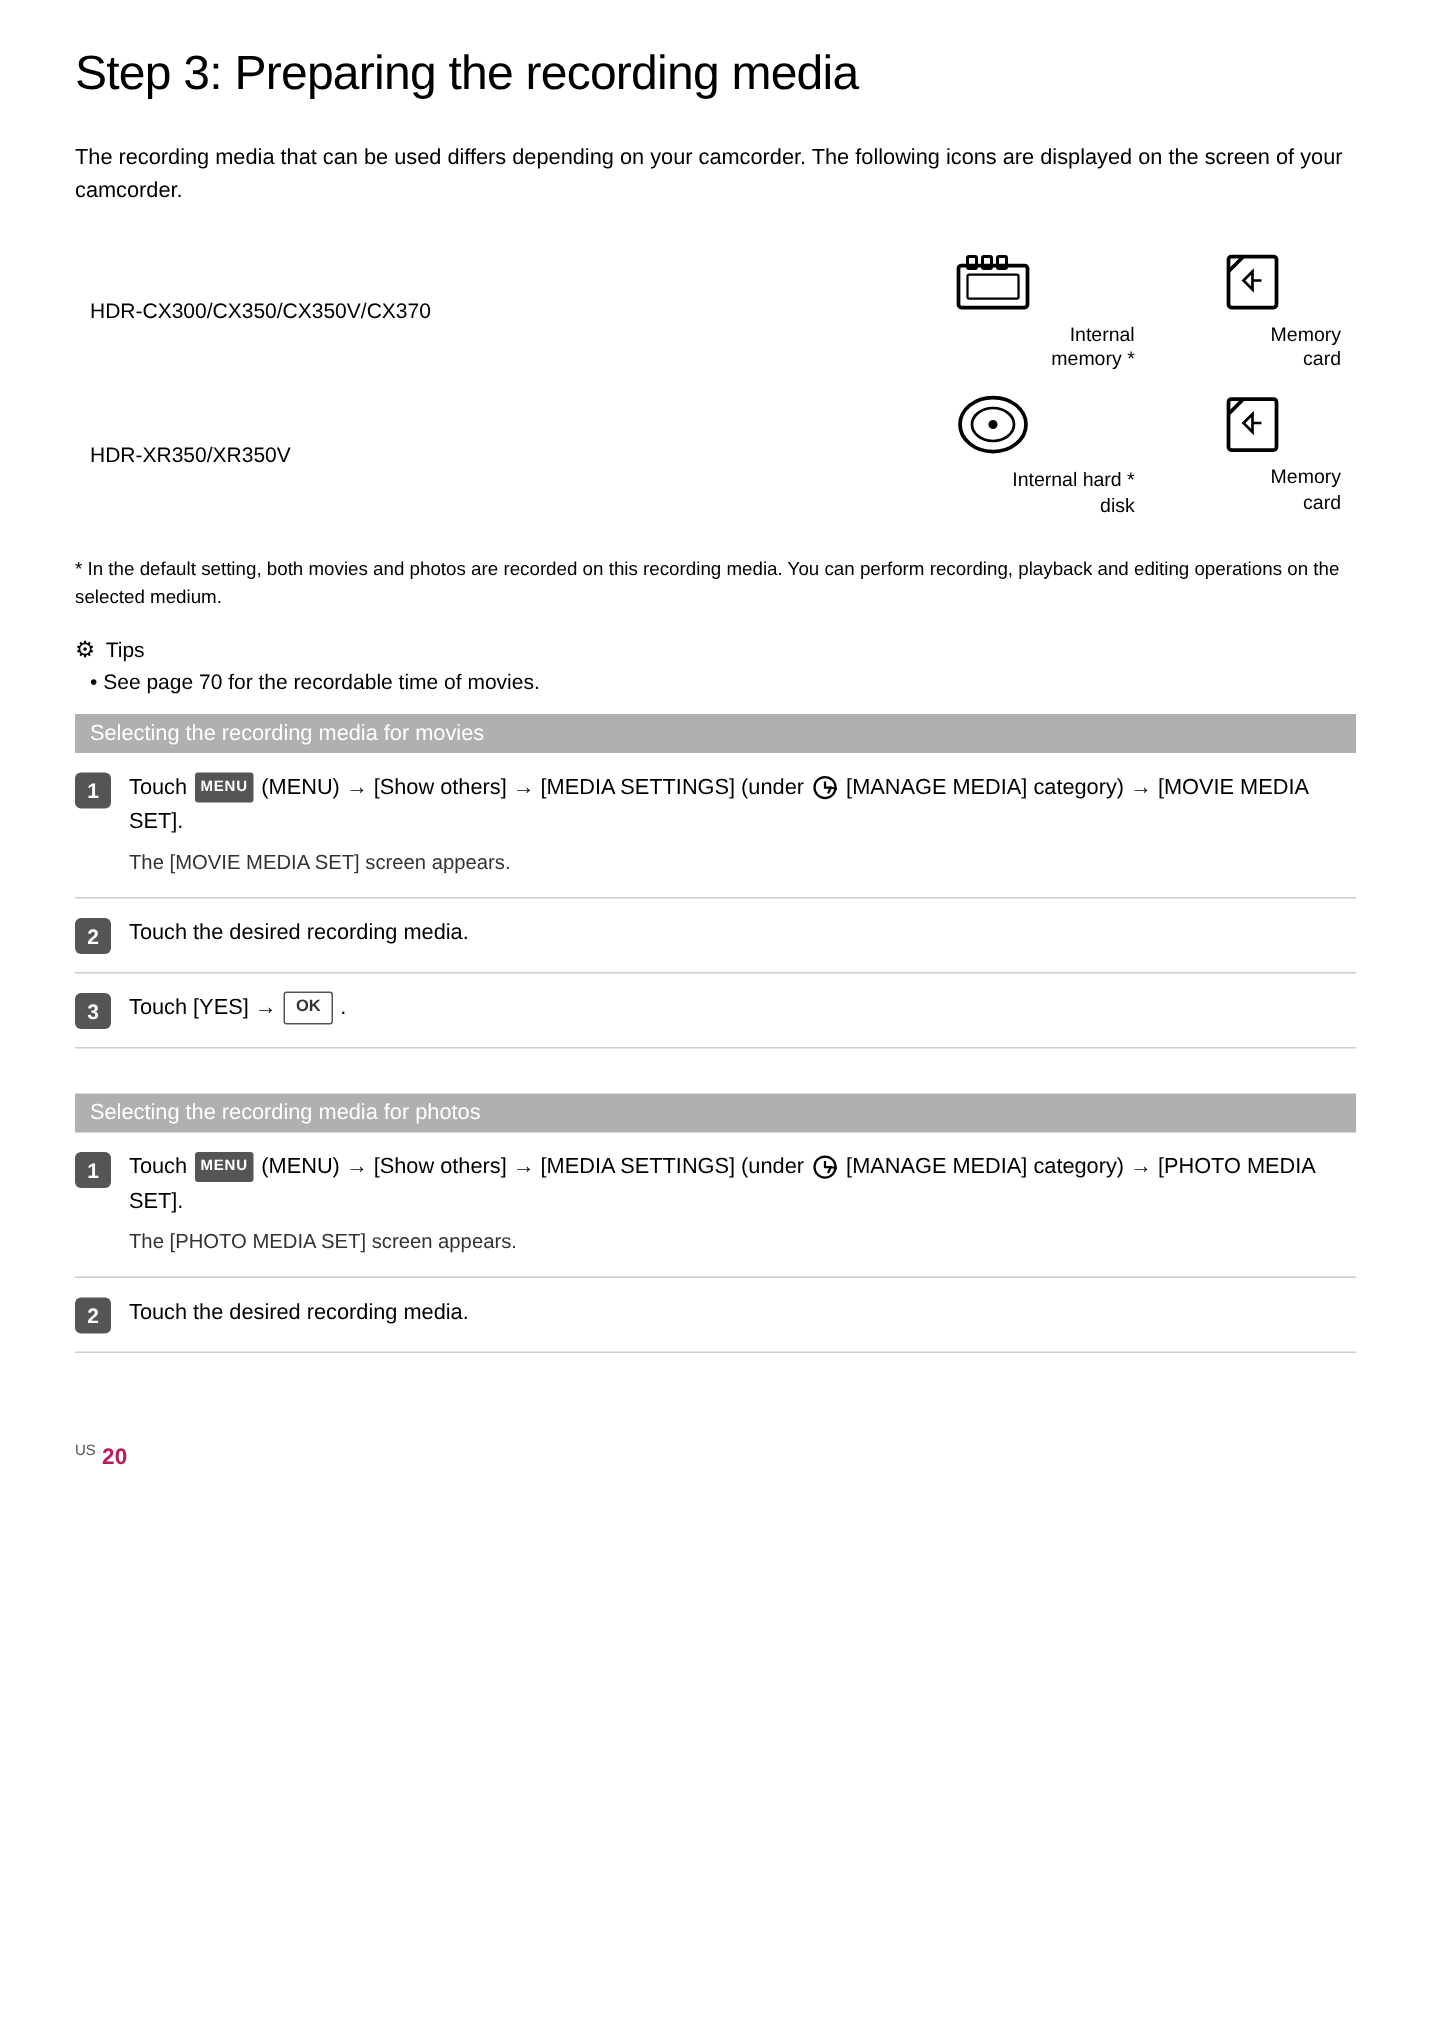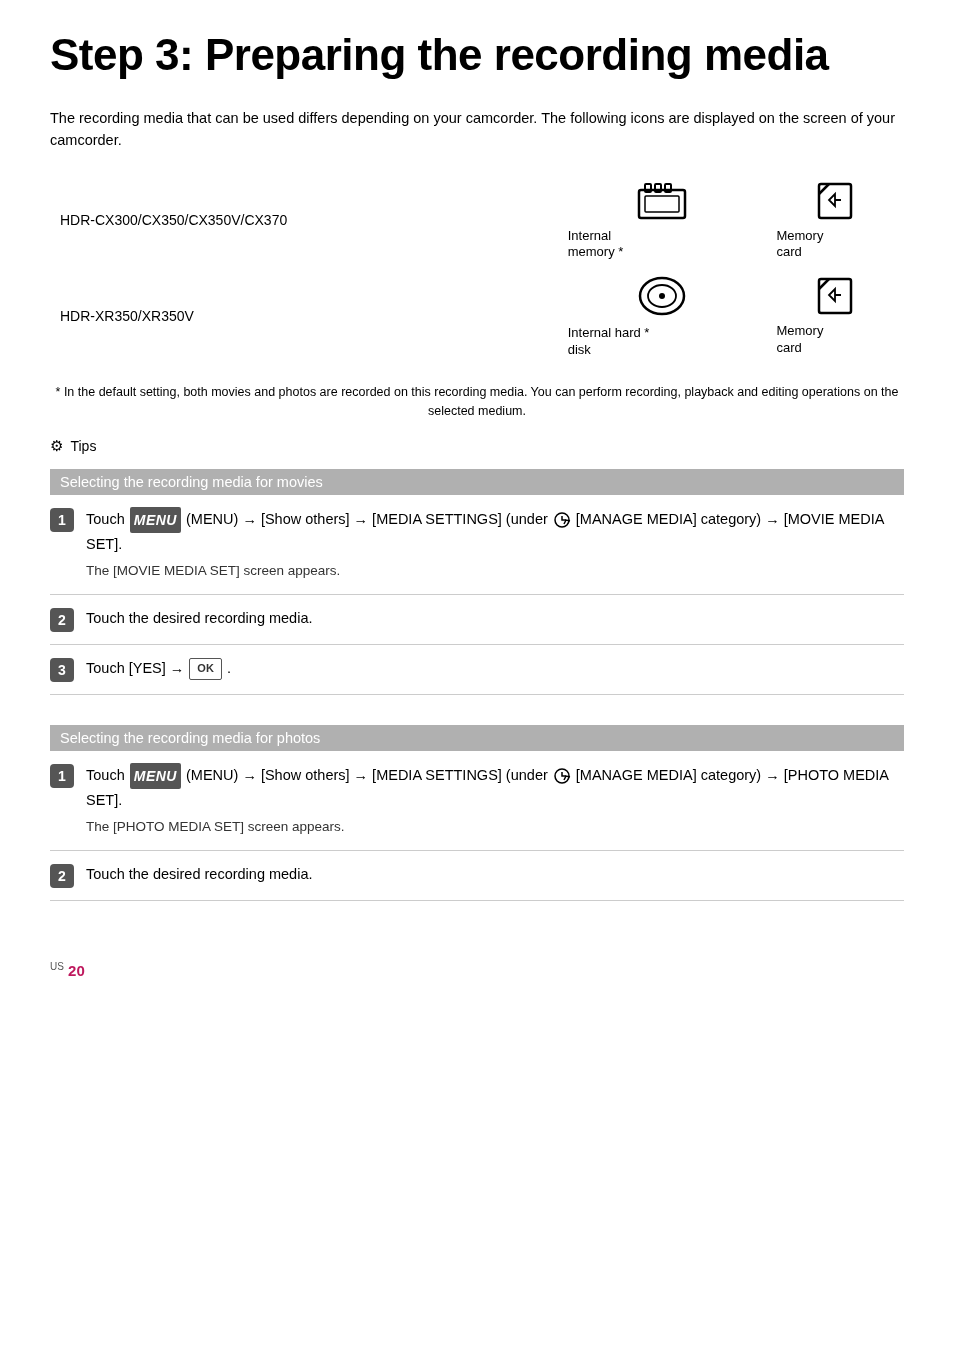--- a/index.html
+++ b/index.html
@@ -7,22 +7,22 @@
       font-family: Arial, Helvetica, sans-serif;
       font-size: 15px;
       background: #fff;
       color: #000;
       width: 954px;
       min-height: 1357px;
       padding: 30px 50px 40px 50px;
     }
 
     h1 {
-      font-size: 44px;
-      font-weight: bold;
+      font-size: 32px;
+      font-weight: normal;
       margin-bottom: 28px;
       letter-spacing: -0.5px;
     }
 
     .intro-text {
       font-size: 14.5px;
       line-height: 1.5;
       margin-bottom: 22px;
     }
 
@@ -46,30 +46,29 @@
     }
 
     .icon-cell {
       text-align: center;
       vertical-align: middle;
       padding: 4px 18px;
     }
 
     .icon-label {
       font-size: 13px;
-      text-align: left;
+      text-align: right;
       margin-top: 3px;
       line-height: 1.3;
     }
 
     .asterisk-note {
       font-size: 12.5px;
       line-height: 1.5;
       margin-bottom: 16px;
-      text-align: center;
     }
 
     .tips-section {
       margin-bottom: 14px;
     }
 
     .tips-header {
       font-size: 14px;
       display: flex;
       align-items: center;
@@ -137,28 +136,27 @@
       font-size: 13.5px;
       color: #333;
       margin-top: 4px;
       padding-left: 0;
     }
 
     .menu-badge {
       display: inline-block;
       background: #555;
       color: #fff;
-      font-size: 14px;
+      font-size: 10px;
       font-weight: bold;
       padding: 2px 4px;
       border-radius: 2px;
       letter-spacing: 0.5px;
       vertical-align: middle;
       margin: 0 1px;
-      font-style: italic;
     }
 
     .ok-badge {
       display: inline-block;
       border: 1.5px solid #555;
       color: #333;
       font-size: 11px;
       font-weight: bold;
       padding: 1px 7px;
       border-radius: 2px;
@@ -252,20 +250,23 @@
   </tbody>
 </table>
 
 <p class="asterisk-note">* In the default setting, both movies and photos are recorded on this recording media. You can perform recording, playback and editing operations on the selected medium.</p>
 
 <div class="tips-section">
   <div class="tips-header">
     <span class="gear-icon">⚙</span>
     <span>Tips</span>
   </div>
+  <ul class="tips-list">
+    <li>See page 70 for the recordable time of movies.</li>
+  </ul>
 </div>
 
 <div class="section-block">
   <div class="section-header">Selecting the recording media for movies</div>
   <div class="steps-container">
 
     <div class="step-row">
       <div class="step-num">1</div>
       <div class="step-content">
         <span>Touch </span>

